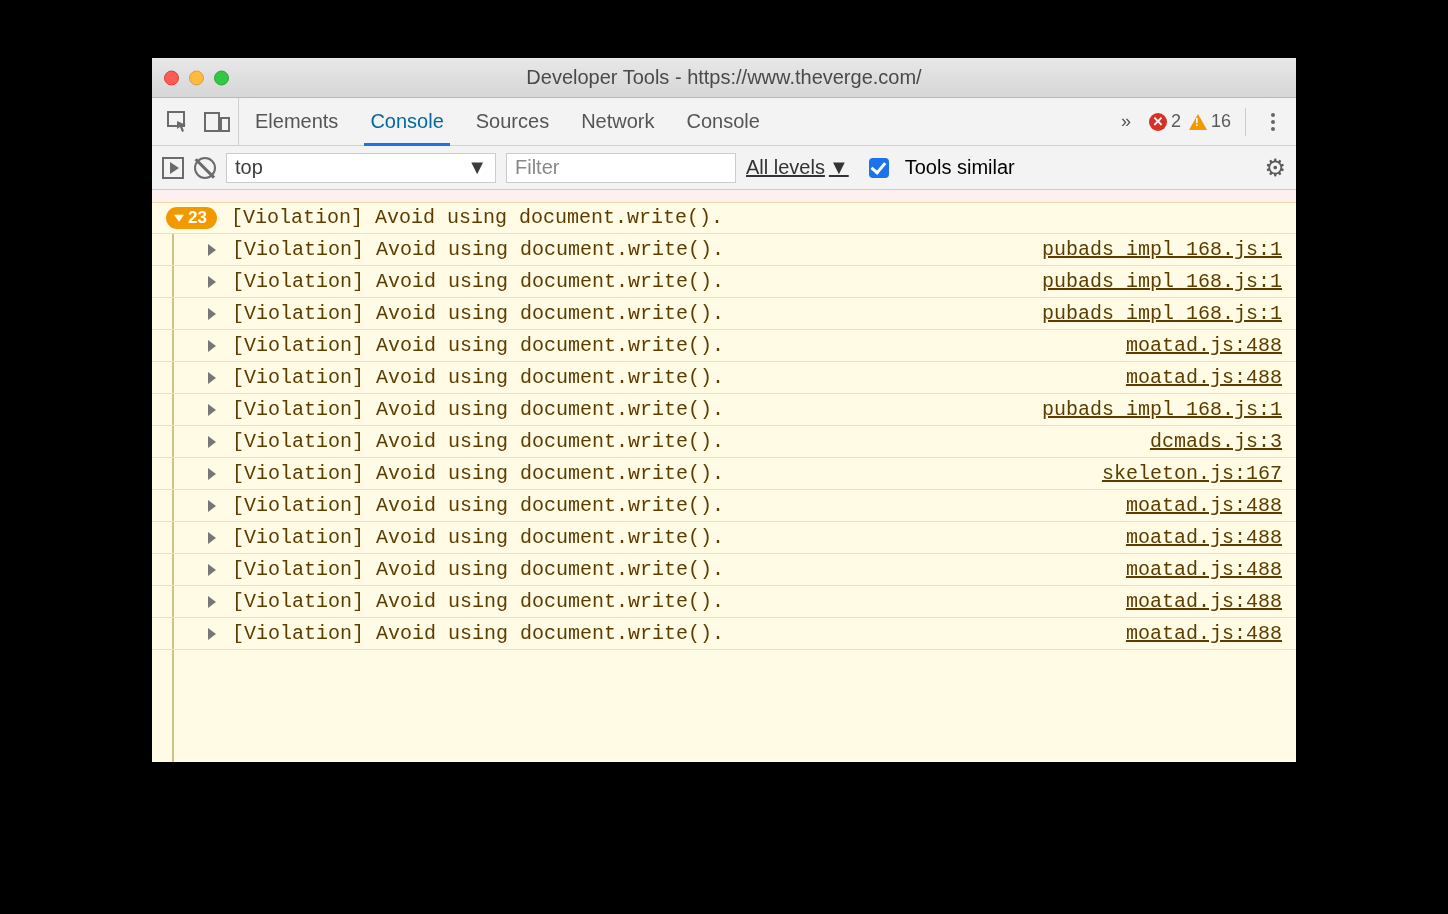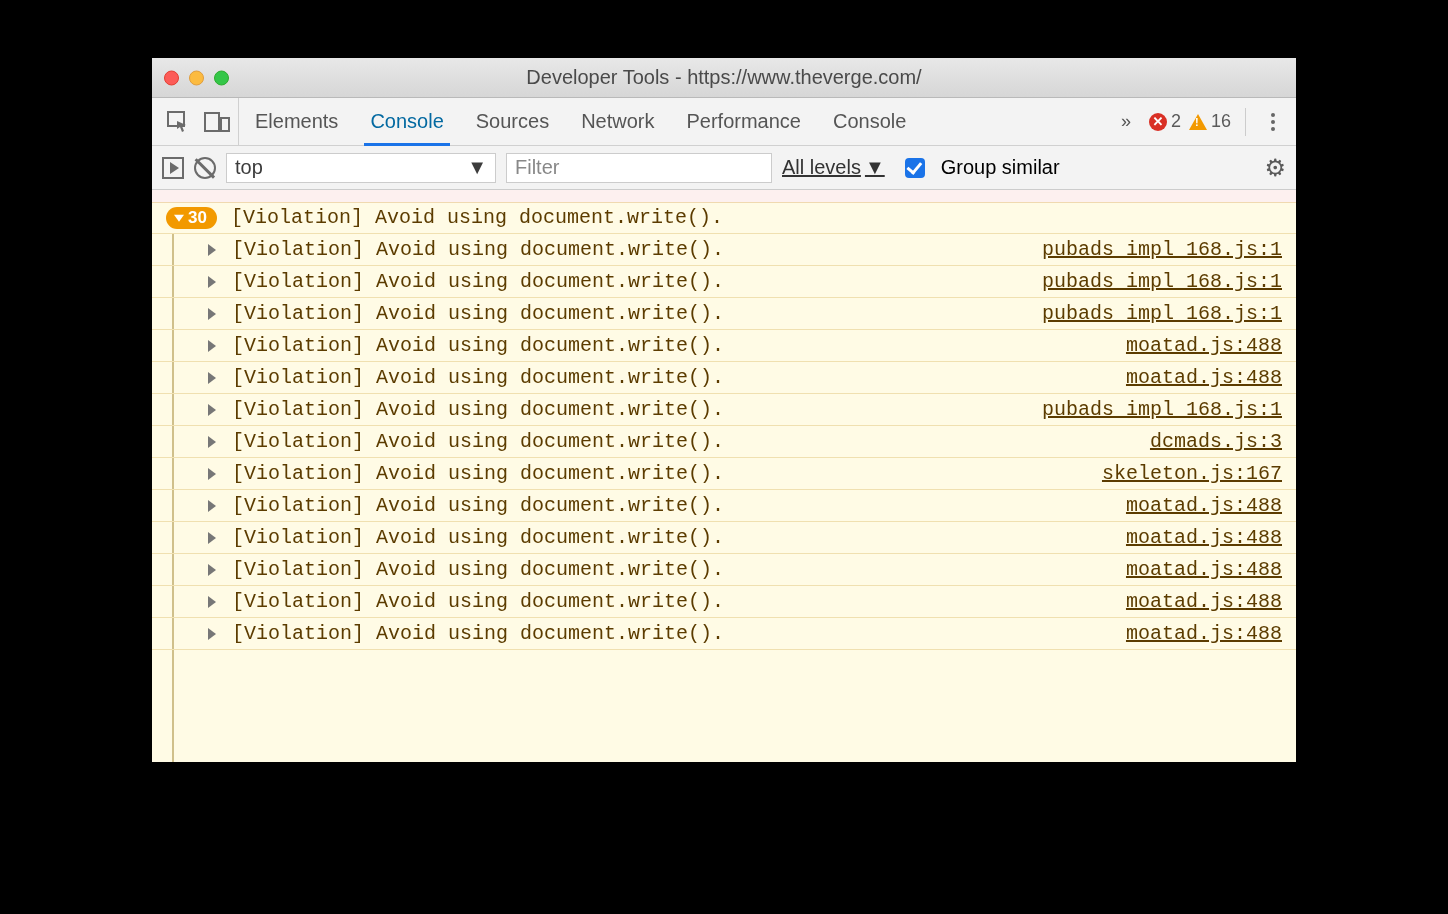--- a/index.html
+++ b/index.html
@@ -138,21 +138,21 @@
     margin-left:2px;
   }
   .noentry{
     width:22px;height:22px;border:2.5px solid #6b6b6b;border-radius:50%;position:relative;
   }
   .noentry::after{content:"";position:absolute;width:26px;height:2.5px;background:#6b6b6b;top:8px;left:-4px;transform:rotate(45deg);}
   .context-select{
     border:1px solid #ccc;background:#fff;height:30px;width:270px;padding:0 8px;display:flex;align-items:center;justify-content:space-between;font-size:20px;color:#3c3c3c;gap:21px;
   }
   .filter-input{
-    border:1px solid #ccc;background:#fff;height:30px;width:266px;padding:2px 8px;font-size:20px;color:#c2410c;
+    border:1px solid #ccc;background:#fff;height:30px;width:230px;padding:2px 8px;font-size:20px;color:#c2410c;
   }
   .filter-input::placeholder{color:#888;}
   .levels{display:flex;align-items:center;color:#333;font-size:20px;text-decoration:underline;}
   .checkbox{
     width:20px;height:20px;background:#1a73e8;border-radius:4px;display:flex;align-items:center;justify-content:center;margin:0 6px 0 10px;
   }
   .checkbox::after{content:"";width:6px;height:11px;border:solid #fff;border-width:0 3px 3px 0;transform:rotate(40deg) translate(-1px,-1px);}
   .gear{margin-left:auto;font-size:24px;color:#5a5a5a;cursor:pointer;}
   .console-area{
     background:#fffbe5;
@@ -232,21 +232,20 @@
             <rect x="1" y="3" width="14" height="18" fill="none" stroke="#6b6b6b" stroke-width="2"></rect>
             <rect x="17" y="8" width="8" height="13" fill="none" stroke="#6b6b6b" stroke-width="2"></rect>
           </svg>
       </span>
     </div>
     <div class="tabs" id="panel-tabs">
         <div class="tab">Elements</div>
         <div class="tab active">Console</div>
         <div class="tab">Sources</div>
         <div class="tab">Network</div>
-        <div class="tab">Performance</div>
         <div class="tab">Console</div>
       </div>
     <div class="tabbar-right">
       <span class="chev">»</span>
       <span class="badge">
         <span class="c-err">✕</span>
         <span>2</span>
       </span>
       <span class="badge">
         <span class="c-warn"></span>
@@ -267,27 +266,27 @@
     <div class="context-select">
       <span>top</span>
       <span>▼</span>
     </div>
     <input class="filter-input" placeholder="Filter" style="">
     <div class="levels">
       <span>All levels</span>
       <span style="margin-left:4px">▼</span>
     </div>
     <span class="checkbox"></span>
-    <span>Group similar</span>
+    <span>Tools similar</span>
     <span class="gear">⚙</span>
   </div>
 
   <div class="console-area">
     <div class="group-header">
-      <span class="count-badge">30</span>
+      <span class="count-badge">23</span>
       <span class="msg">[Violation] Avoid using document.write().</span>
     </div>
     <div class="gutter"></div>
     <div id="rows">
         <div class="row">
           <span class="tri"></span>
           <span class="msg">[Violation] Avoid using document.write().</span>
           <span class="src">pubads_impl_168.js:1</span>
         </div>
         <div class="row">

